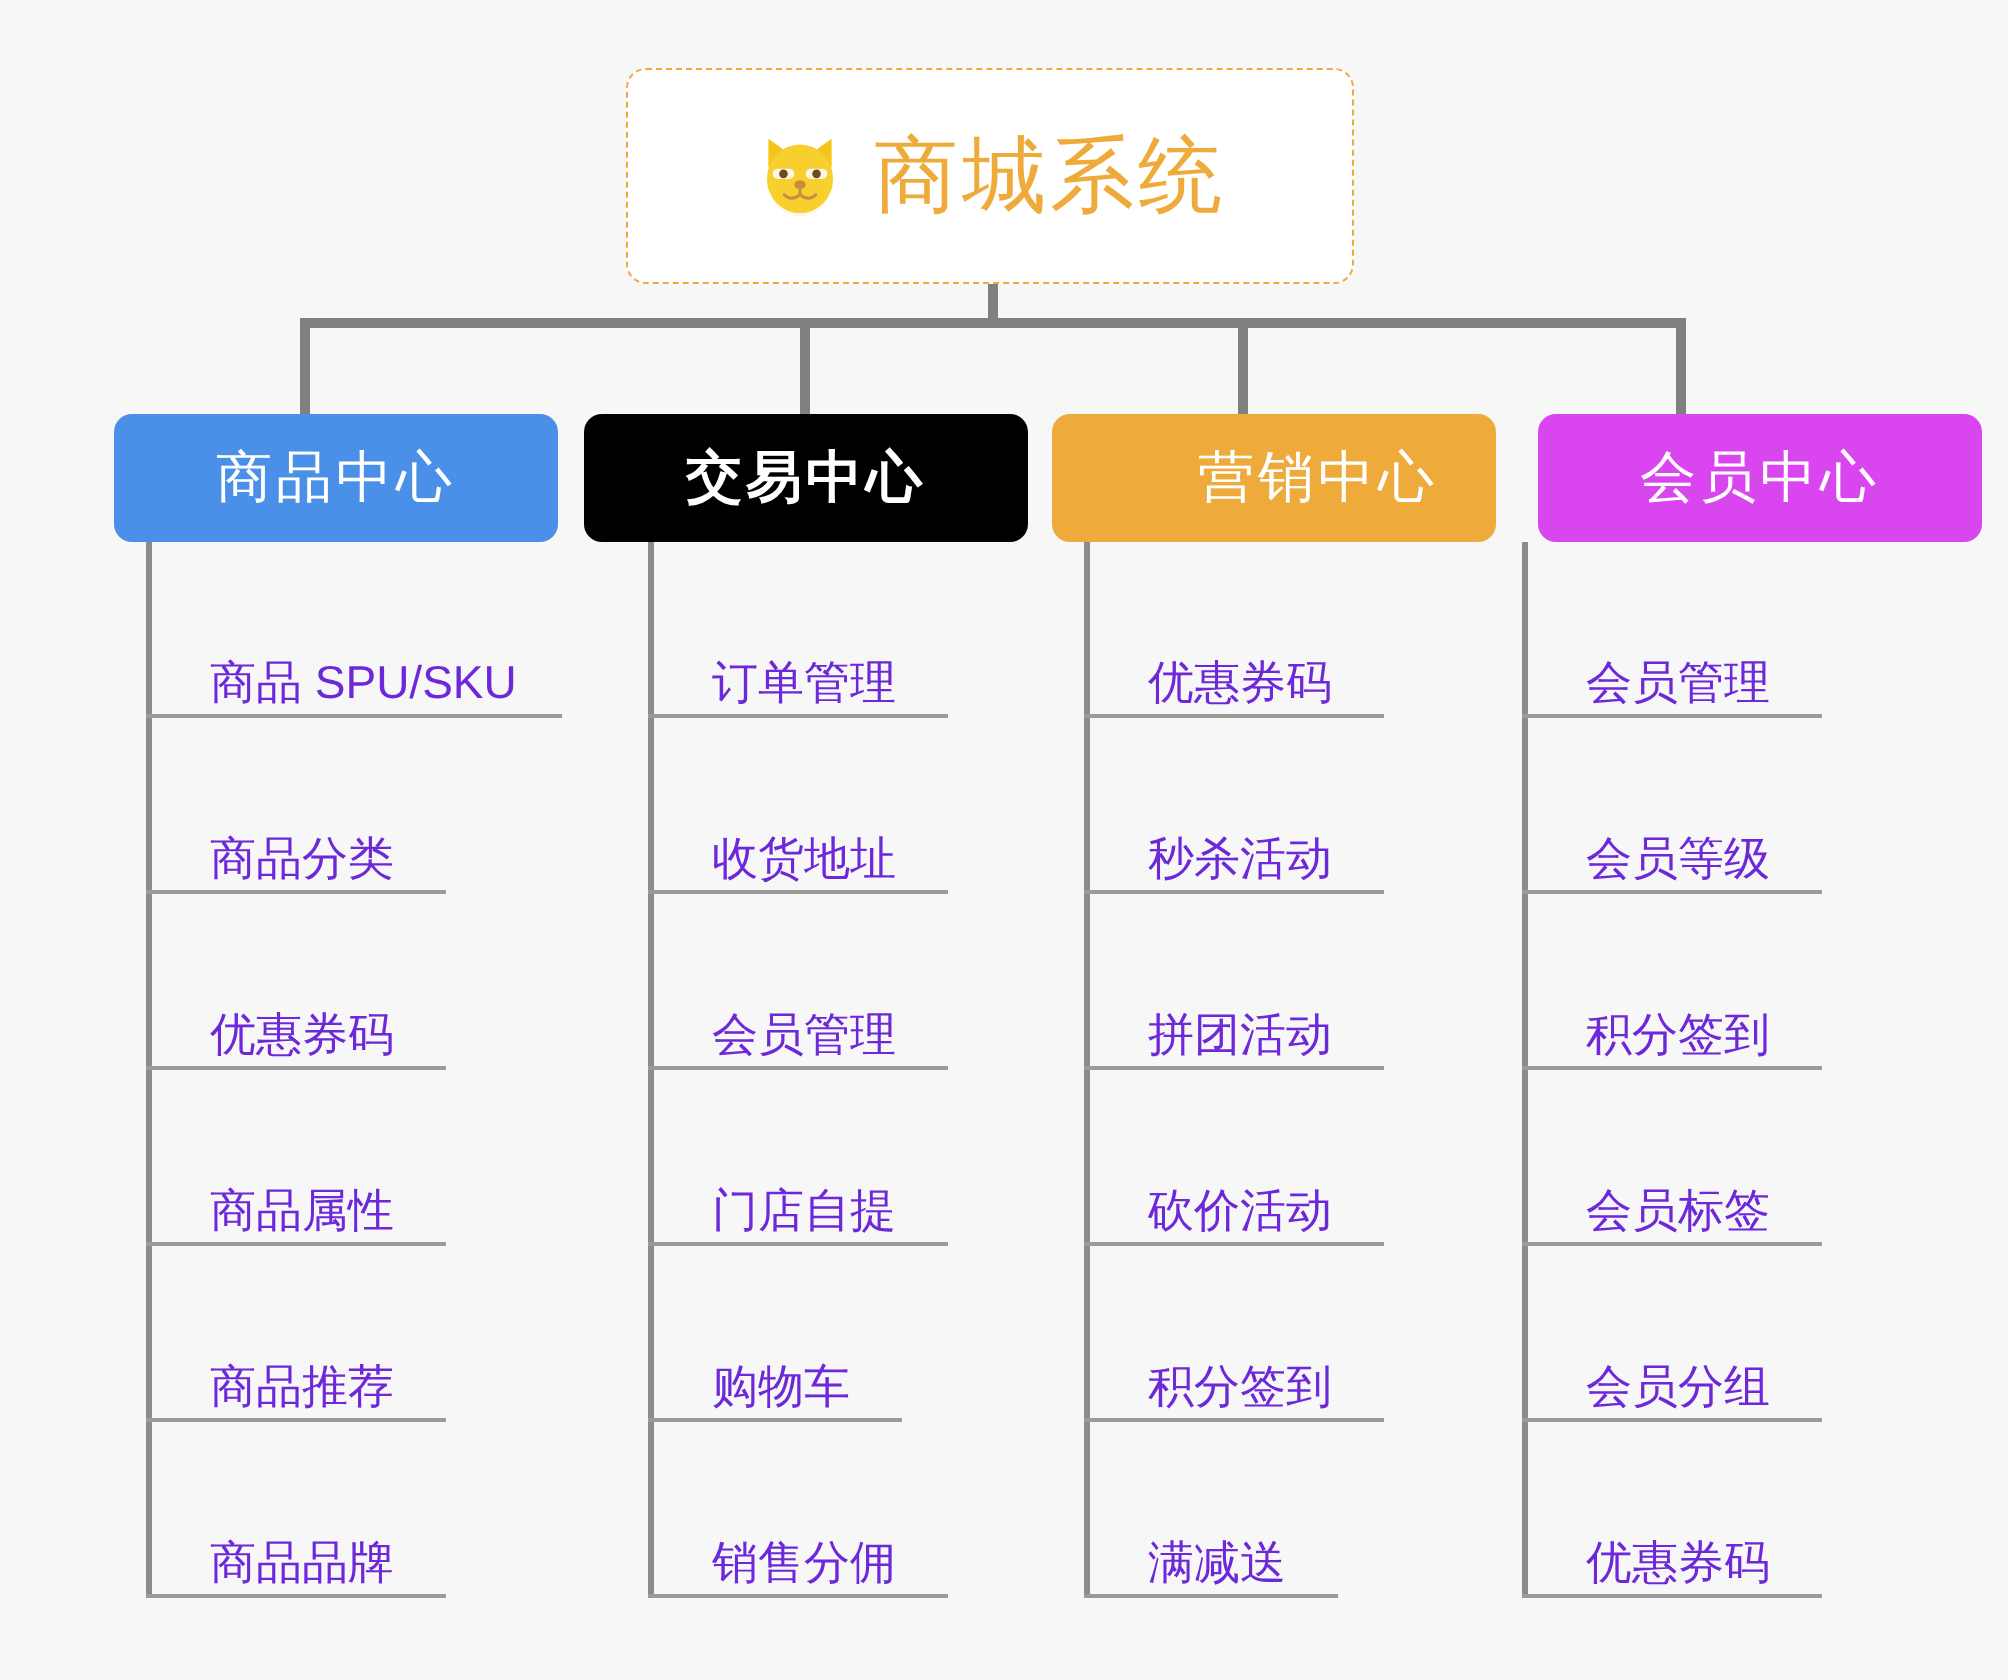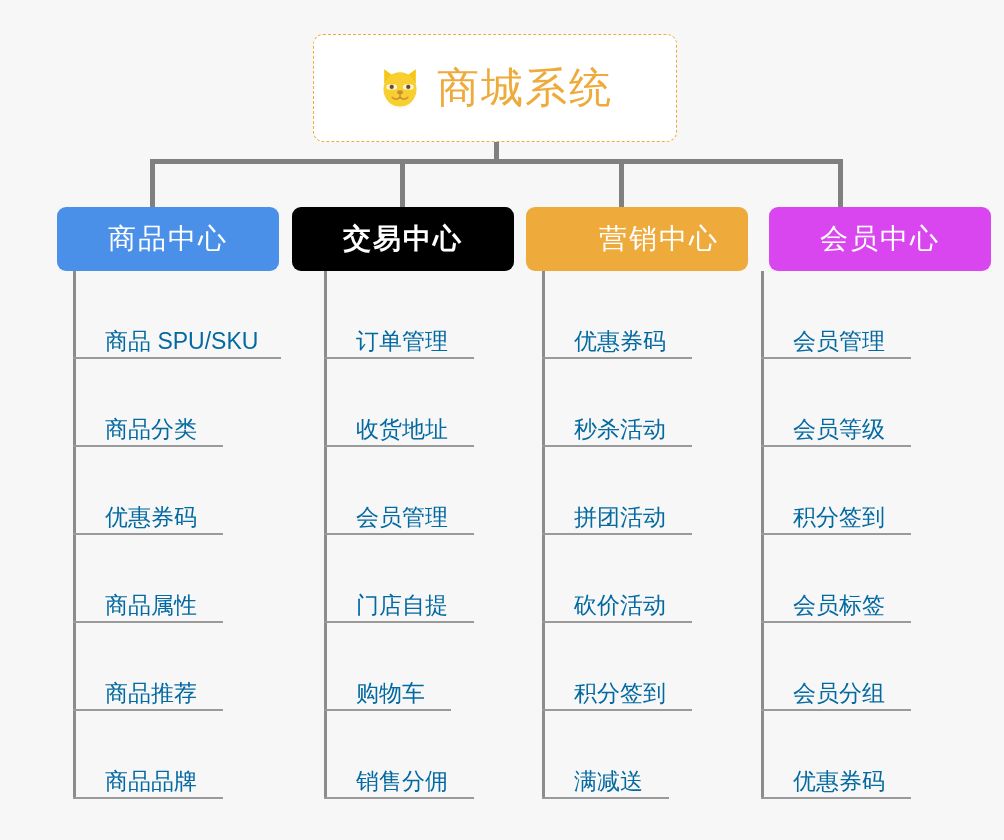--- a/index.html
+++ b/index.html
@@ -118,21 +118,21 @@
     left: 0;
     bottom: 0;
     height: 2px;
     background: #9a9a9a;
   }
   .leaf-label {
     position: relative;
     padding: 0 12px 6px 32px;
     font-size: 23px;
     line-height: 1;
-    color: #0369a1;
+    color: #6d28d9;
     white-space: nowrap;
   }
 </style>
 </head>
 <body style="background: rgb(247, 247, 247);">
 
 <div id="mindmap">
 
   <div class="root-node" style="border-color: rgb(240, 169, 60); background: rgb(255, 255, 255);">
     <svg class="root-icon" viewBox="0 0 64 64" aria-hidden="true">

